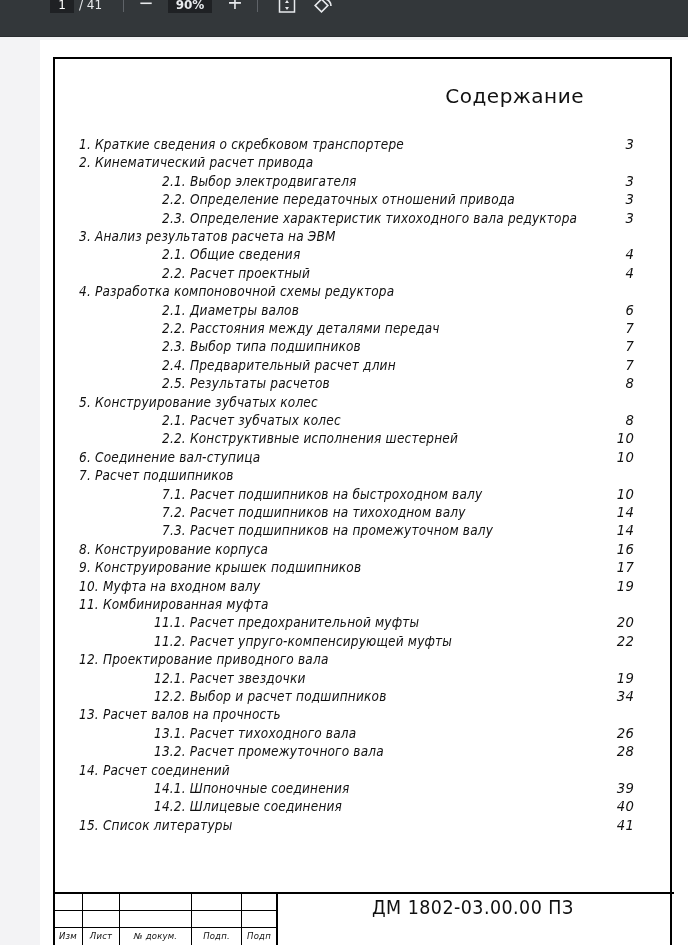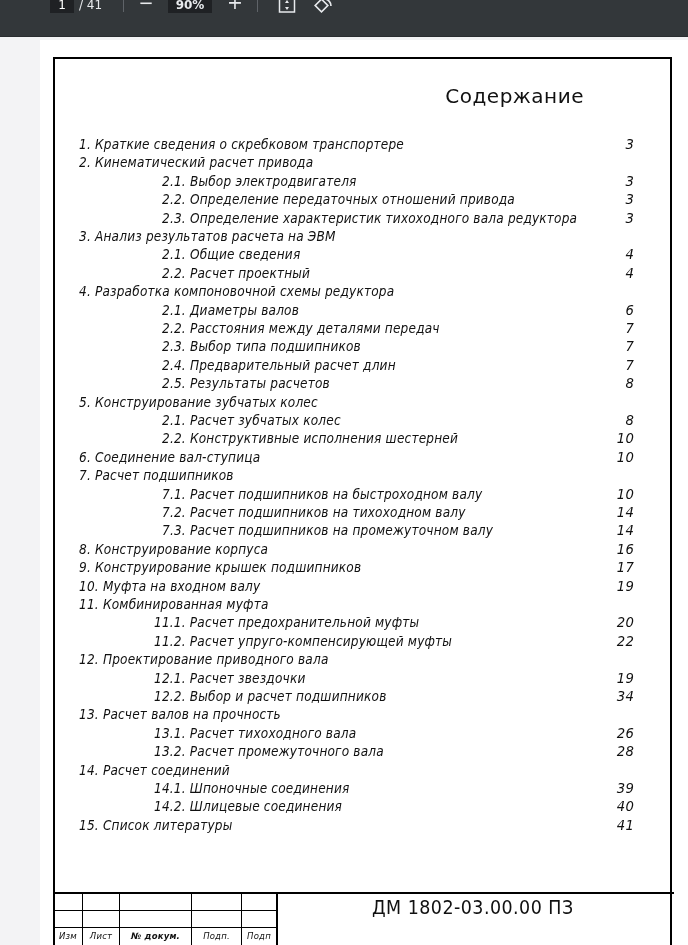--- a/index.html
+++ b/index.html
@@ -133,18 +133,18 @@
   <div class="stamp-line" style="left:53px; top:910px; width:224px; height:1px;"></div>
   <div class="stamp-line" style="left:53px; top:927px; width:224px; height:1px;"></div>
   <div class="stamp-line" style="left:82px; top:892px; width:1px; height:53px;"></div>
   <div class="stamp-line" style="left:119px; top:892px; width:1px; height:53px;"></div>
   <div class="stamp-line" style="left:191px; top:892px; width:1px; height:53px;"></div>
   <div class="stamp-line" style="left:241px; top:892px; width:1px; height:53px;"></div>
   <div class="stamp-line" style="left:276px; top:892px; width:1.5px; height:53px;"></div>
 
   <div class="stamp-label doc-font" style="left:54px; top:931px; width:28px;">Изм</div>
   <div class="stamp-label doc-font" style="left:83px; top:931px; width:36px;">Лист</div>
-  <div class="stamp-label doc-font" style="left:120px; top:931px; width:71px;font-weight:bold;">№ докум.</div>
+  <div class="stamp-label doc-font" style="left:120px; top:931px; width:71px;">№ докум.</div>
   <div class="stamp-label doc-font" style="left:192px; top:931px; width:49px;">Подп.</div>
   <div class="stamp-label doc-font" style="left:242px; top:931px; width:34px;">Подп</div>
 
   <div class="doc-code doc-font">ДМ 1802-03.00.00 ПЗ</div>
 </div>
 
 </body></html>

